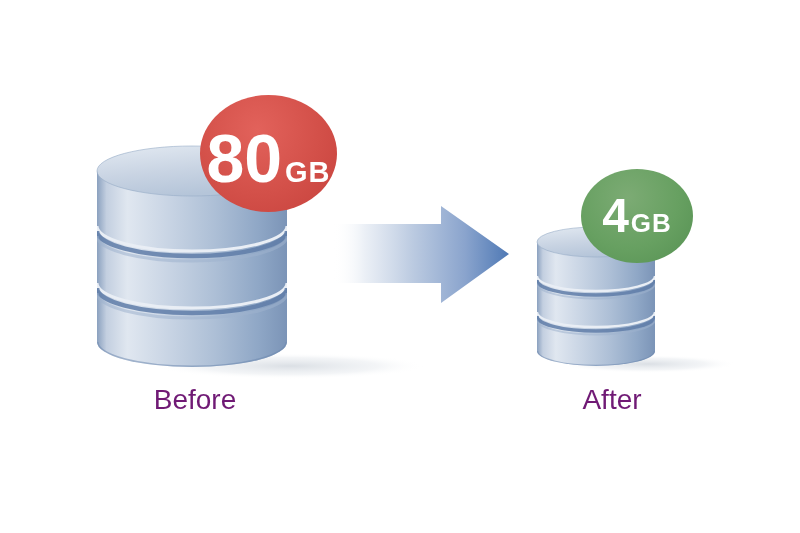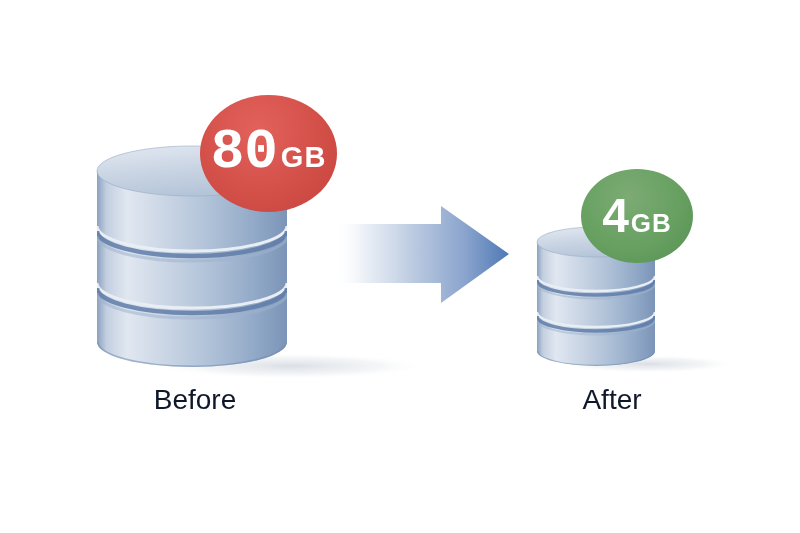--- a/index.html
+++ b/index.html
@@ -10,30 +10,30 @@
   .stage svg{position:absolute;left:0;top:0;}
   .badge{
     position:absolute;border-radius:50%;display:flex;justify-content:center;
     align-items:baseline;color:#ffffff;font-weight:bold;box-sizing:border-box;
     text-align:center;
   }
   .badge-before{
     left:200px;top:95px;width:137px;height:117px;padding-top:29px;
     background:radial-gradient(ellipse at 42% 30%, #e2625b 0%, #d35049 55%, #c6413c 100%);
   }
-  .badge-before .num{font-size:56px;line-height:1;font-family:Liberation Mono, monospace;}
+  .badge-before .num{font-size:68px;line-height:1;}
   .badge-before .unit{font-size:29px;line-height:1;margin-left:3px;letter-spacing:1px;}
   .badge-after{
     left:581px;top:169px;width:112px;height:94px;padding-top:23px;
     background:radial-gradient(ellipse at 42% 30%, #7cab74 0%, #67a061 55%, #559052 100%);
   }
   .badge-after .num{font-size:48px;line-height:1;}
   .badge-after .unit{font-size:26px;line-height:1;margin-left:2px;letter-spacing:1px;}
   .caption{
-    position:absolute;width:200px;text-align:center;color:#0f172a;font-size:28px;
+    position:absolute;width:200px;text-align:center;color:#701a75;font-size:28px;
   }
   .caption-before{left:95px;top:384px;}
   .caption-after{left:512px;top:384px;}
 </style>
 </head>
 <body>
 
 <div class="stage">
 
   <svg width="800" height="533" viewBox="0 0 800 533">

